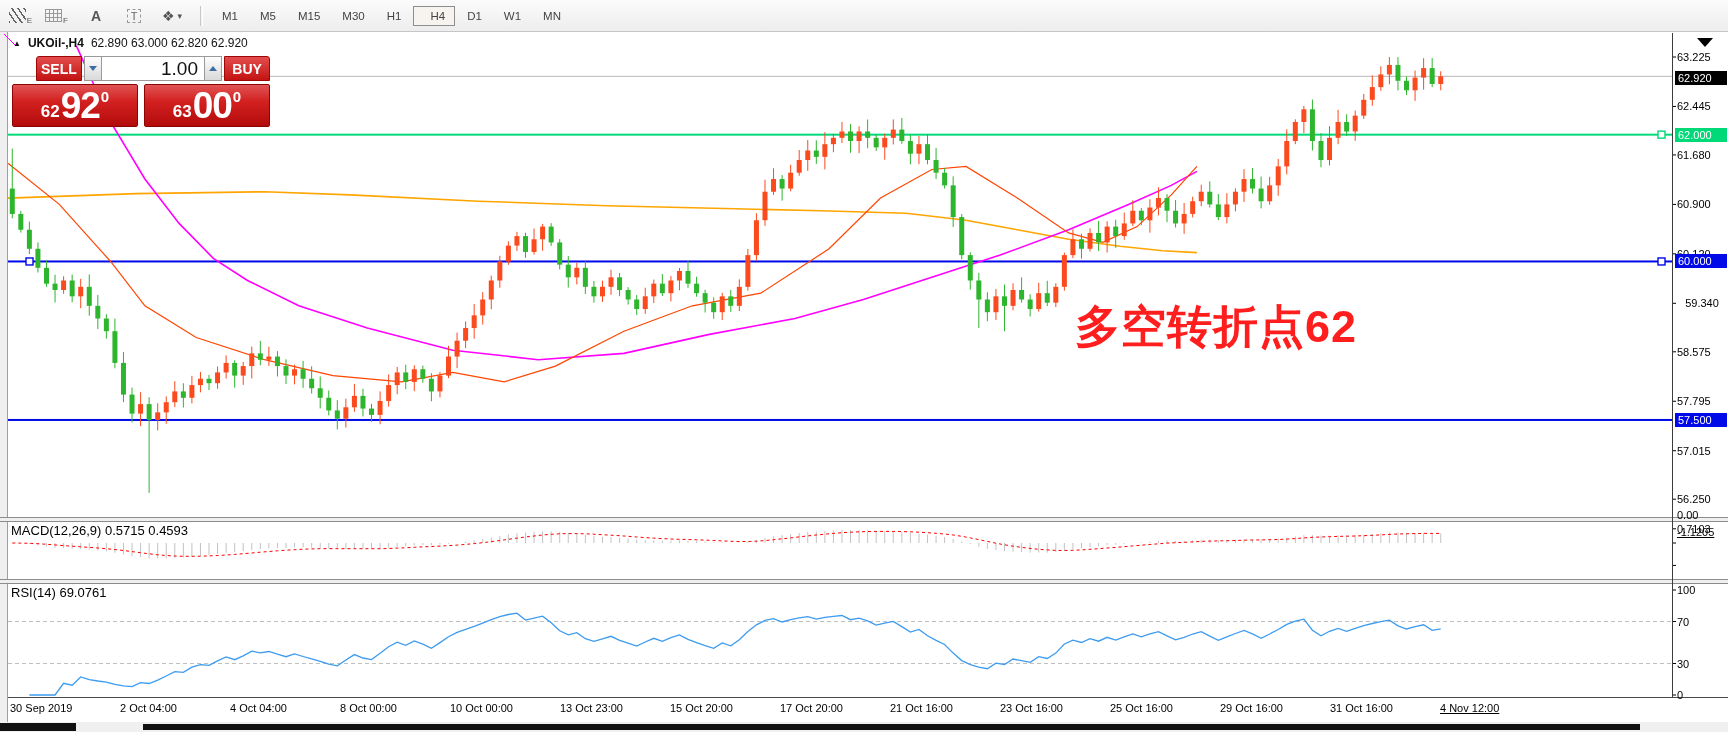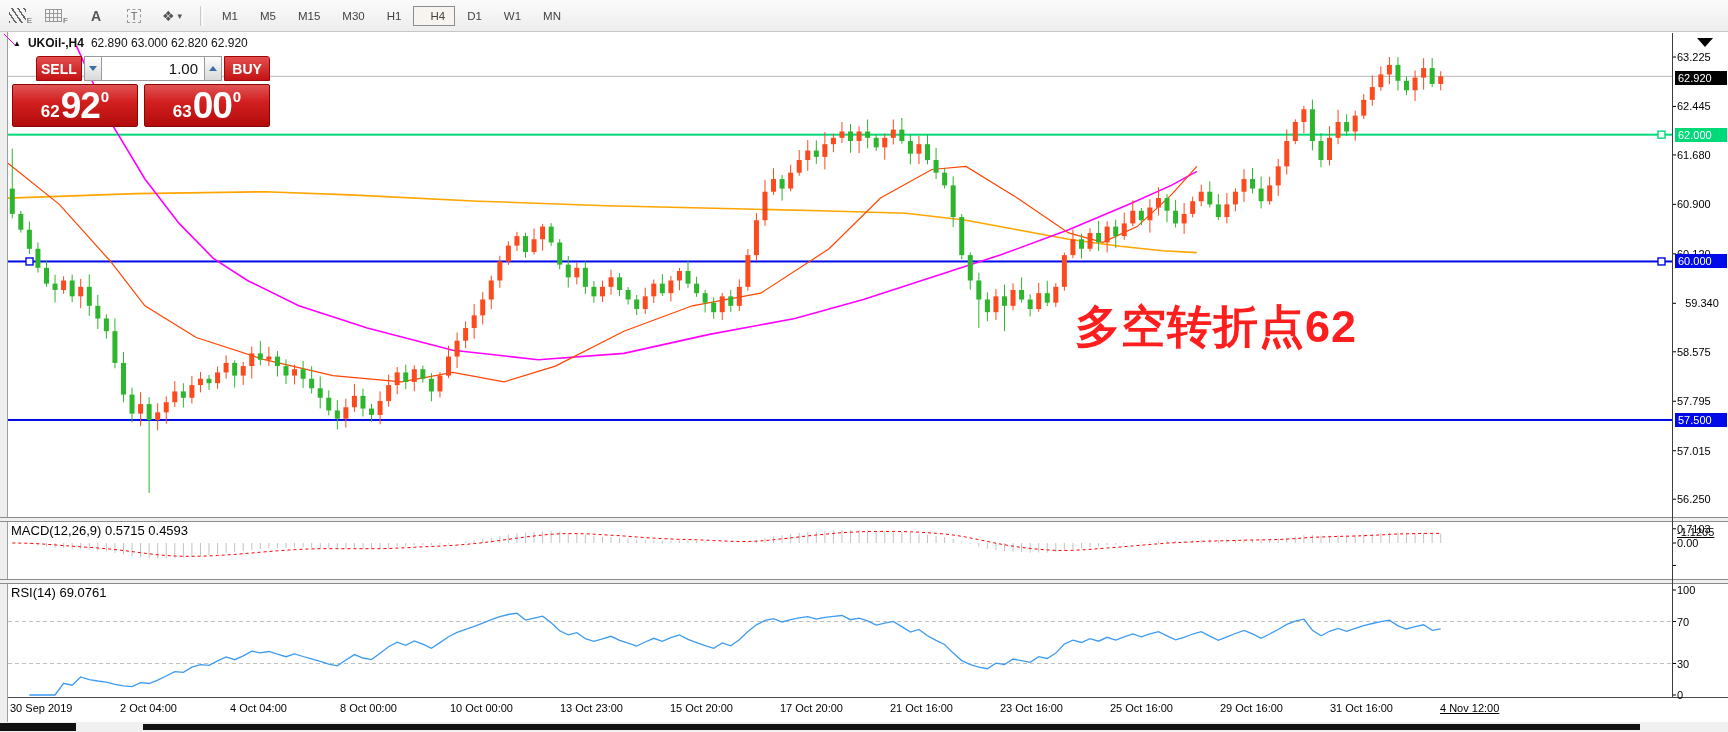--- a/index.html
+++ b/index.html
@@ -40,21 +40,21 @@
   
   #panel{left:12px;top:56px;width:258px;z-index:6;}
   #row1{display:flex;height:25px;padding-left:24px;}
   .redbtn{background:linear-gradient(#e44d4d,#c31313);border:1px solid #9d0606;color:#fff;
     font-size:14px;font-weight:600;display:flex;align-items:center;justify-content:center;width:58px;cursor:pointer;}
   .spin{width:21px;background:linear-gradient(#fdfdfd,#d9d9d9);border:1px solid #9a9a9a;
     display:flex;align-items:center;justify-content:center;cursor:pointer;}
   .spin .tri-dn{width:0;height:0;border-left:4px solid transparent;border-right:4px solid transparent;border-top:5px solid #3a6ea5;}
   .spin .tri-up{width:0;height:0;border-left:4px solid transparent;border-right:4px solid transparent;border-bottom:5px solid #3a6ea5;}
   #vol{width:90px;border:1px solid #9a9a9a;border-left:none;border-right:none;text-align:right;
-    font-size:15px;padding:0 6px;color:#111;background:#fff;font-family:"Liberation Sans",sans-serif;}
+    font-size:19px;padding:0 6px;color:#111;background:#fff;font-family:"Liberation Sans",sans-serif;}
   #row2{display:flex;gap:6px;margin-top:3px;}
   .tile{width:126px;height:41px;border:1px solid #8d0404;border-radius:2px;color:#fff;
     background:linear-gradient(180deg,#e05555 0%,#d32020 40%,#b30c0c 100%);
     display:flex;align-items:center;justify-content:center;cursor:pointer;}
   .tile .sm{font-size:17px;font-weight:700;position:relative;top:6px;}
   .tile .bg{font-size:37px;font-weight:600;letter-spacing:-1px;margin:0 1px;}
   .tile .sup{font-size:15px;font-weight:700;position:relative;top:-9px;}
   
   .pl{position:absolute;left:1677px;width:50px;height:14px;line-height:14px;font-size:11px;color:#000;z-index:3;}
   .pl.last{background:#000;color:#fff;left:1675px;padding-left:3px;z-index:4;width:49px;}
@@ -708,21 +708,21 @@
     <div class="pl abs " style="top: 197px;">60.900</div>
     <div class="pl abs " style="top: 247px;">60.120</div>
     <div class="pl abs blue" style="top: 254px;">60.000</div>
     <div class="pl abs " style="top: 296px; text-align: center;">59.340</div>
     <div class="pl abs " style="top: 345px;">58.575</div>
     <div class="pl abs " style="top: 394px;">57.795</div>
     <div class="pl abs blue" style="top: 413px;">57.500</div>
     <div class="pl abs " style="top: 444px;">57.015</div>
     <div class="pl abs " style="top: 492px;">56.250</div>
     <div class="sl abs" style="top: 523px;">0.7103</div>
-    <div class="sl abs" style="top: 537px;">0.00</div>
+    <div class="sl abs" style="top: 509px;">0.00</div>
     <div class="sl abs" style="top: 526px; text-decoration: underline;">-1.1205</div>
     <div class="sl abs" style="top: 584px;">100</div>
     <div class="sl abs" style="top: 616px;">70</div>
     <div class="sl abs" style="top: 658px;">30</div>
     <div class="sl abs" style="top: 689px;">0</div>
   </div>
 <div id="taxis">
     <div class="tl" style="left: 10px;">30 Sep 2019</div>
     <div class="tl" style="left: 120px;">2 Oct 04:00</div>
     <div class="tl" style="left: 230px;">4 Oct 04:00</div>

